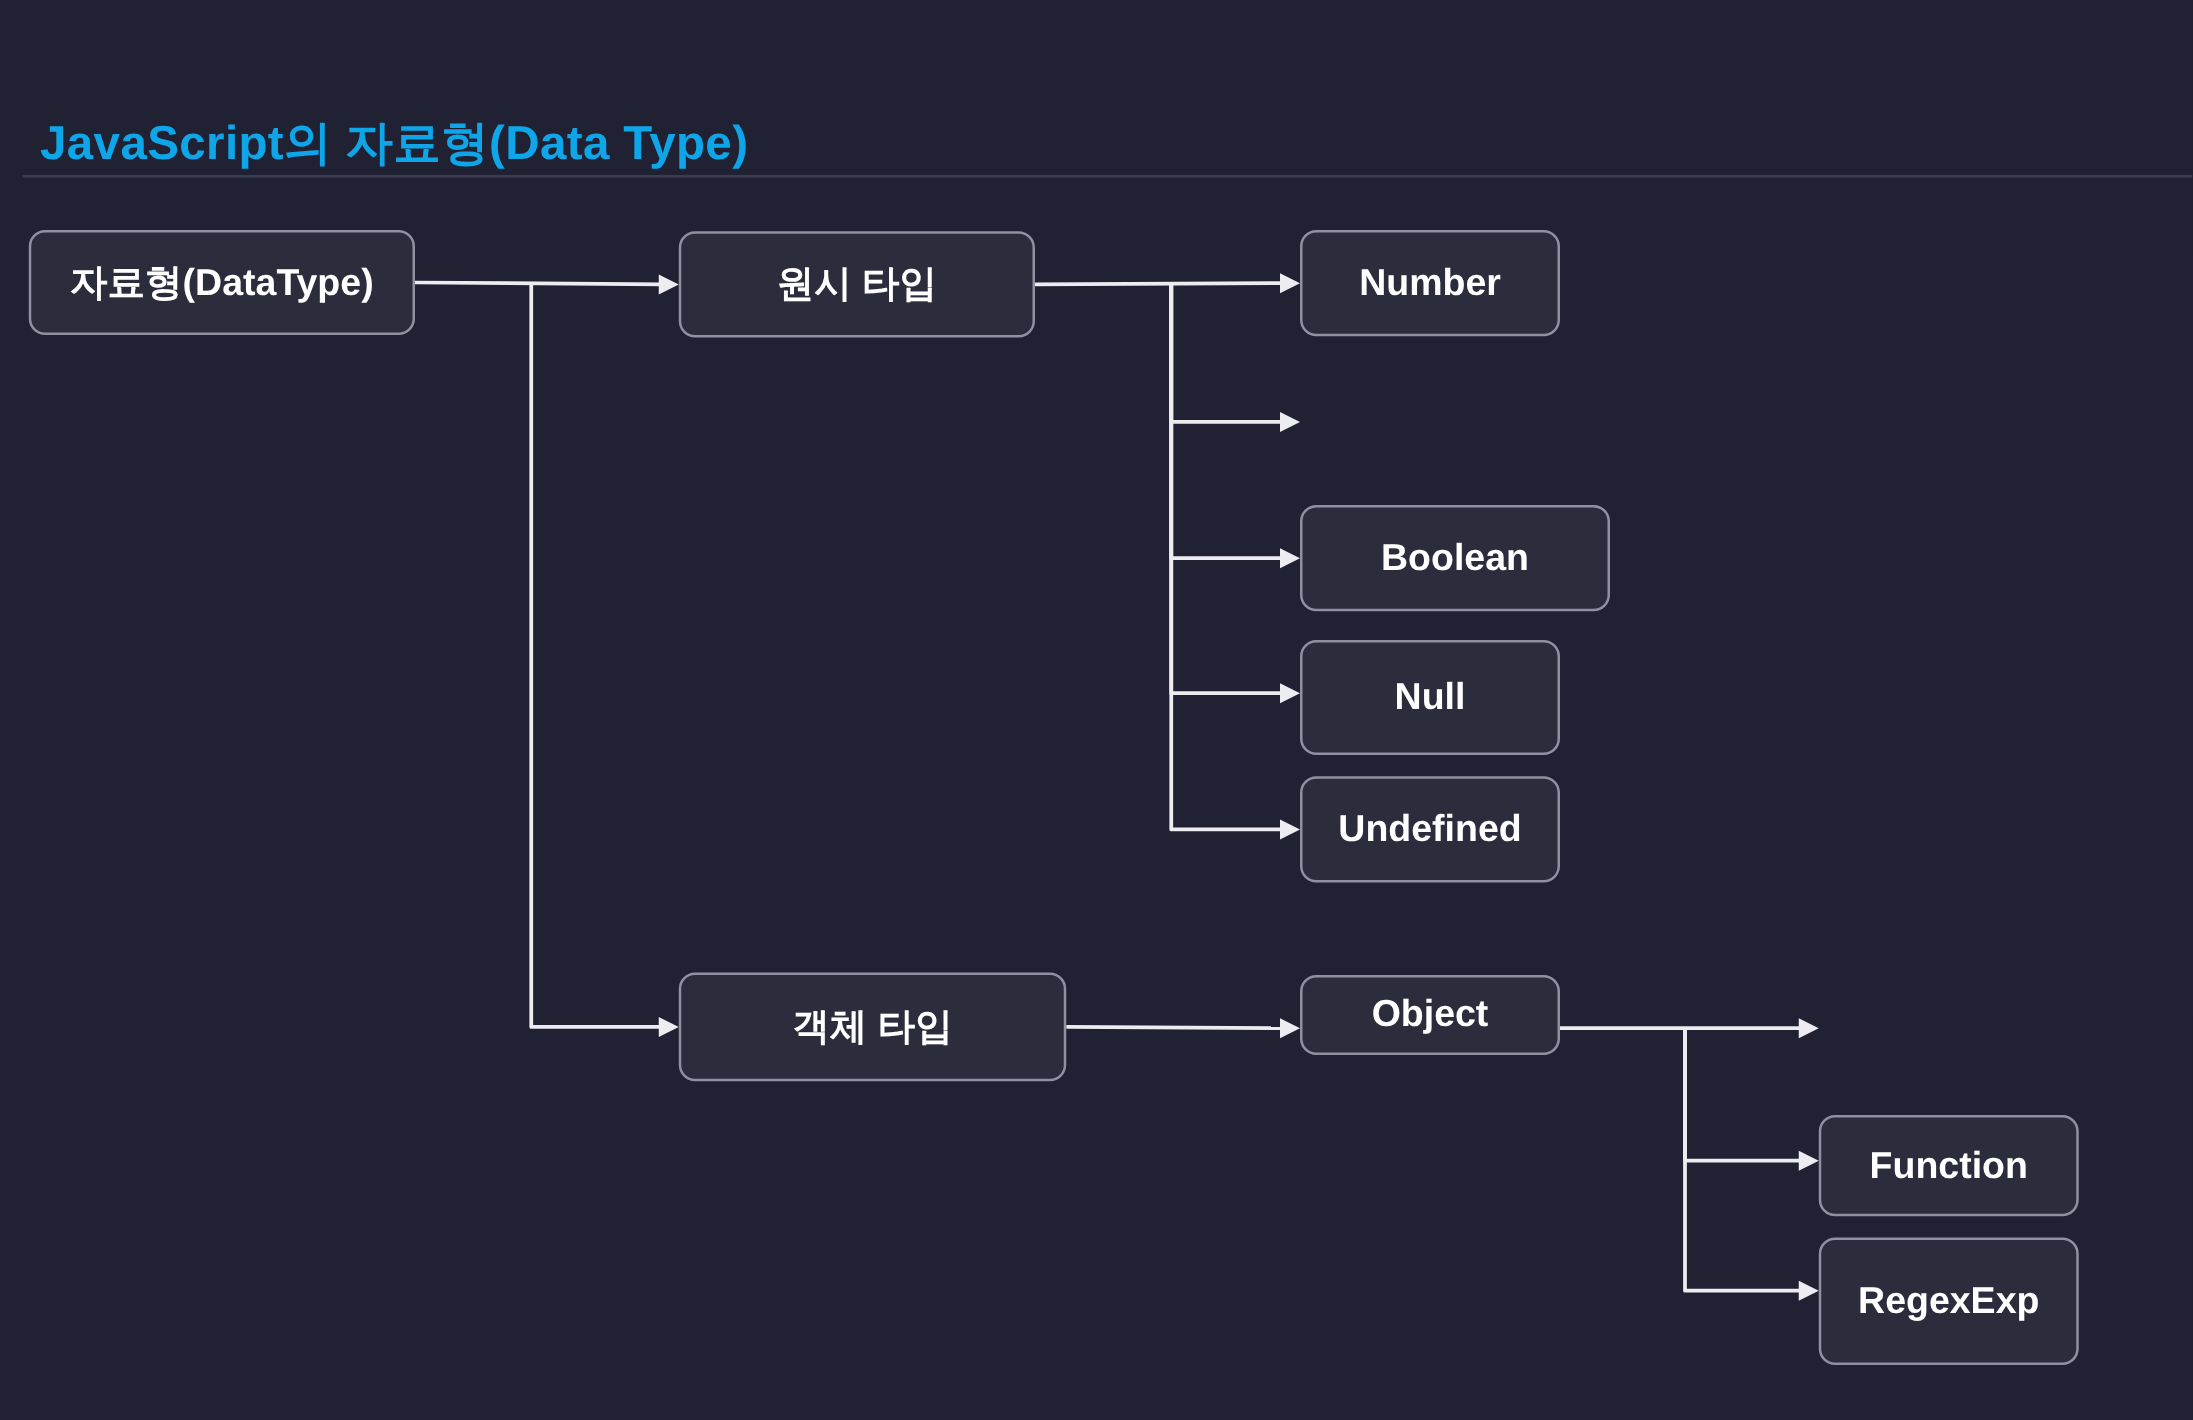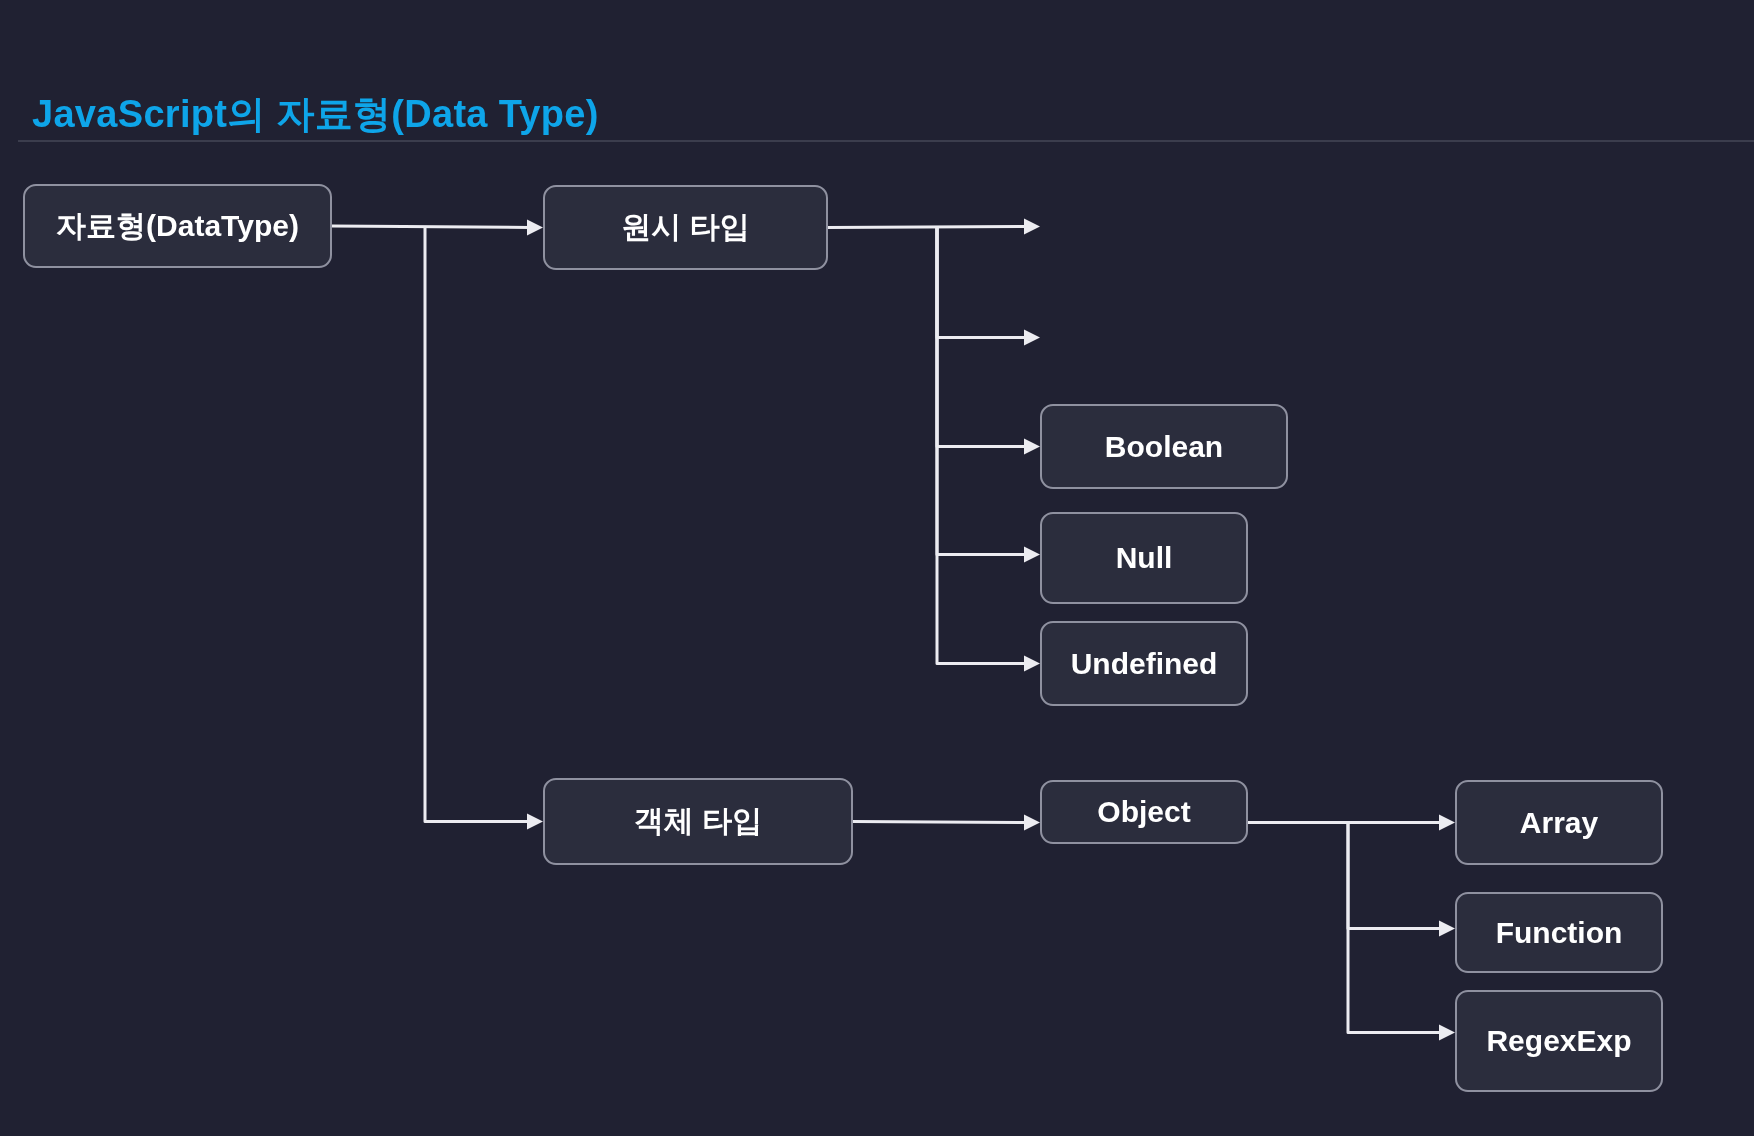--- a/index.html
+++ b/index.html
@@ -50,20 +50,23 @@
     </svg>
 
   <div class="node" id="n-root" style="left:23px;top:184px;width:309px;height:84px">
     <span>자료형(DataType)</span>
   </div>
 
   <div class="node" id="n-primitive" style="left:543px;top:185px;width:285px;height:85px">
     <span>원시 타입</span>
   </div>
 
+  <div class="node" id="n-number" style="left:1040px;top:184px;width:208px;height:85px">
+    <span>Number</span>
+  </div>
 
 
   <div class="node" id="n-boolean" style="left:1040px;top:404px;width:248px;height:85px">
     <span>Boolean</span>
   </div>
 
   <div class="node" id="n-null" style="left:1040px;top:512px;width:208px;height:92px">
     <span>Null</span>
   </div>
 
@@ -72,23 +75,20 @@
   </div>
 
   <div class="node" id="n-object_type" style="left:543px;top:778px;width:310px;height:87px">
     <span>객체 타입</span>
   </div>
 
   <div class="node" id="n-object" style="left:1040px;top:780px;width:208px;height:64px">
     <span>Object</span>
   </div>
 
-  <div class="node" id="n-array" style="left:1455px;top:780px;width:208px;height:85px">
-    <span>Array</span>
-  </div>
 
   <div class="node" id="n-function" style="left:1455px;top:892px;width:208px;height:81px">
     <span>Function</span>
   </div>
 
   <div class="node" id="n-regexexp" style="left:1455px;top:990px;width:208px;height:102px">
     <span>RegexExp</span>
   </div>
 
 </div>

